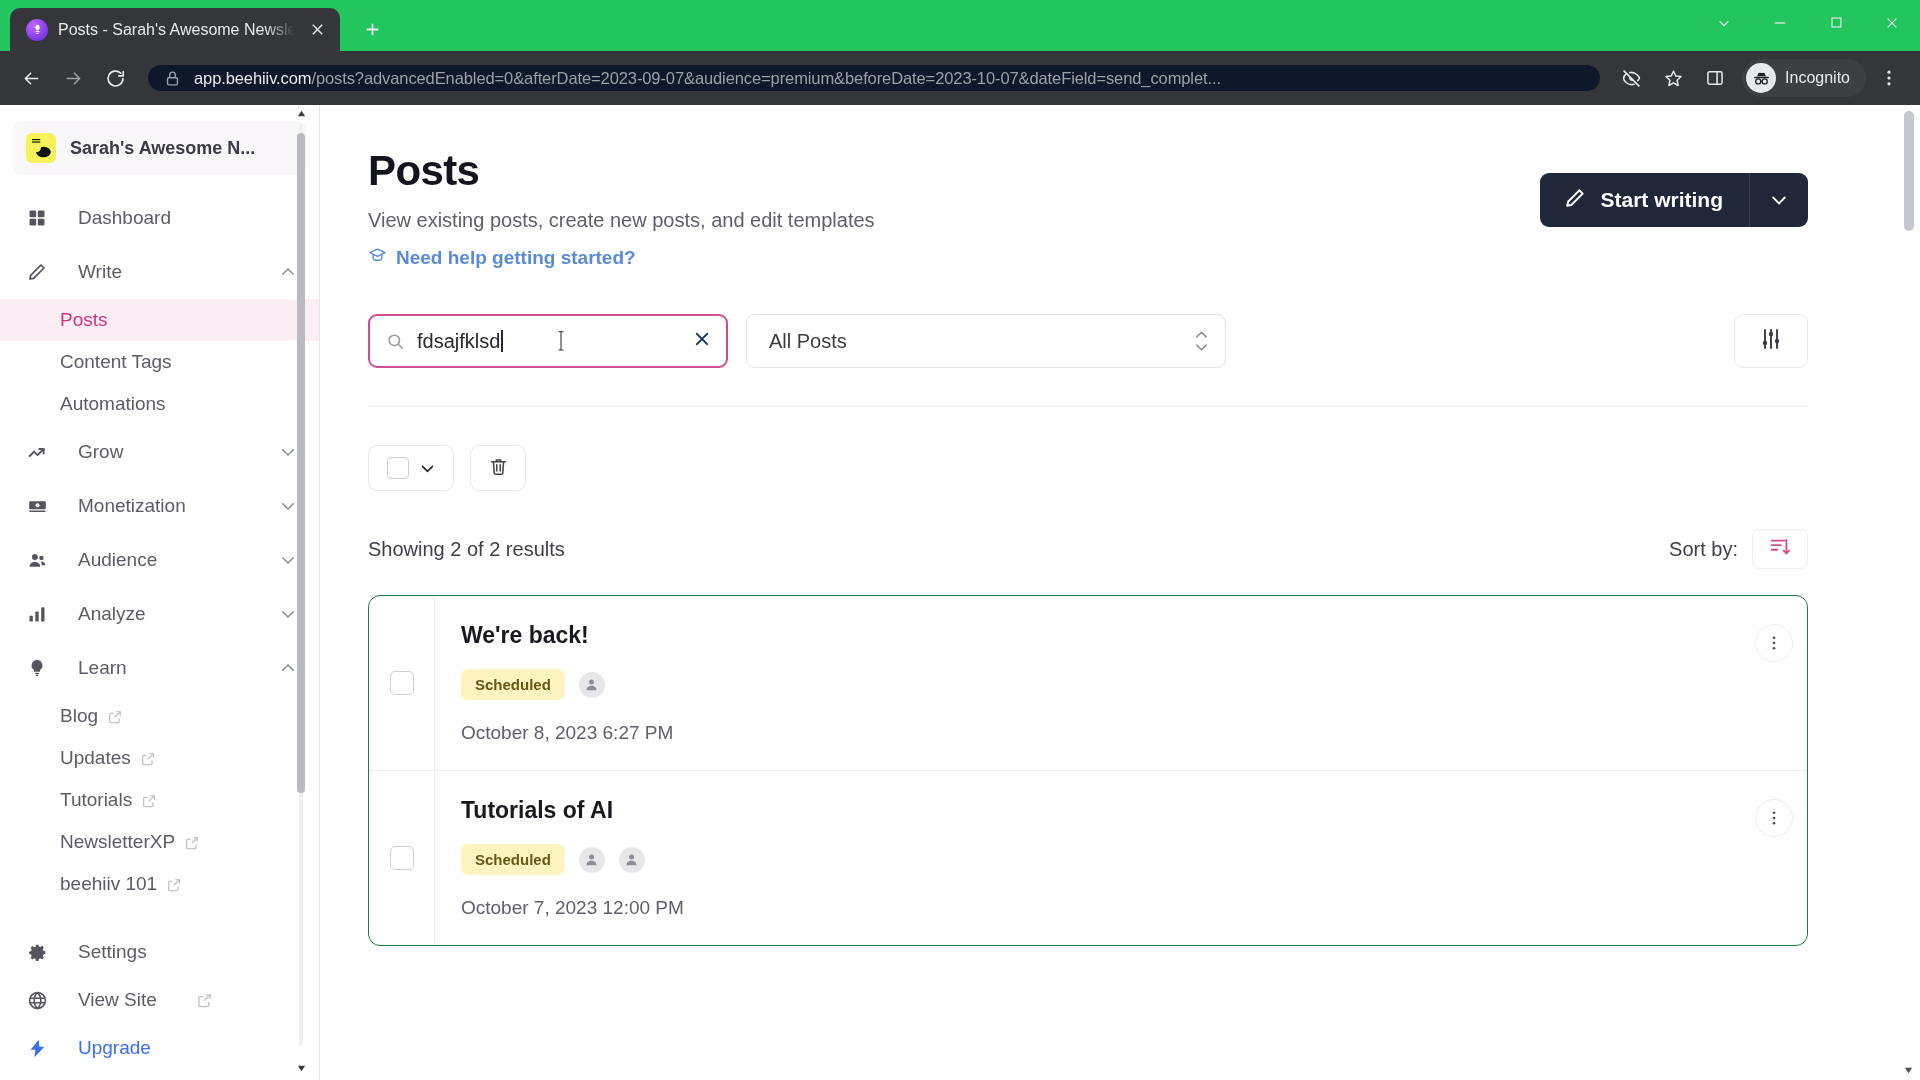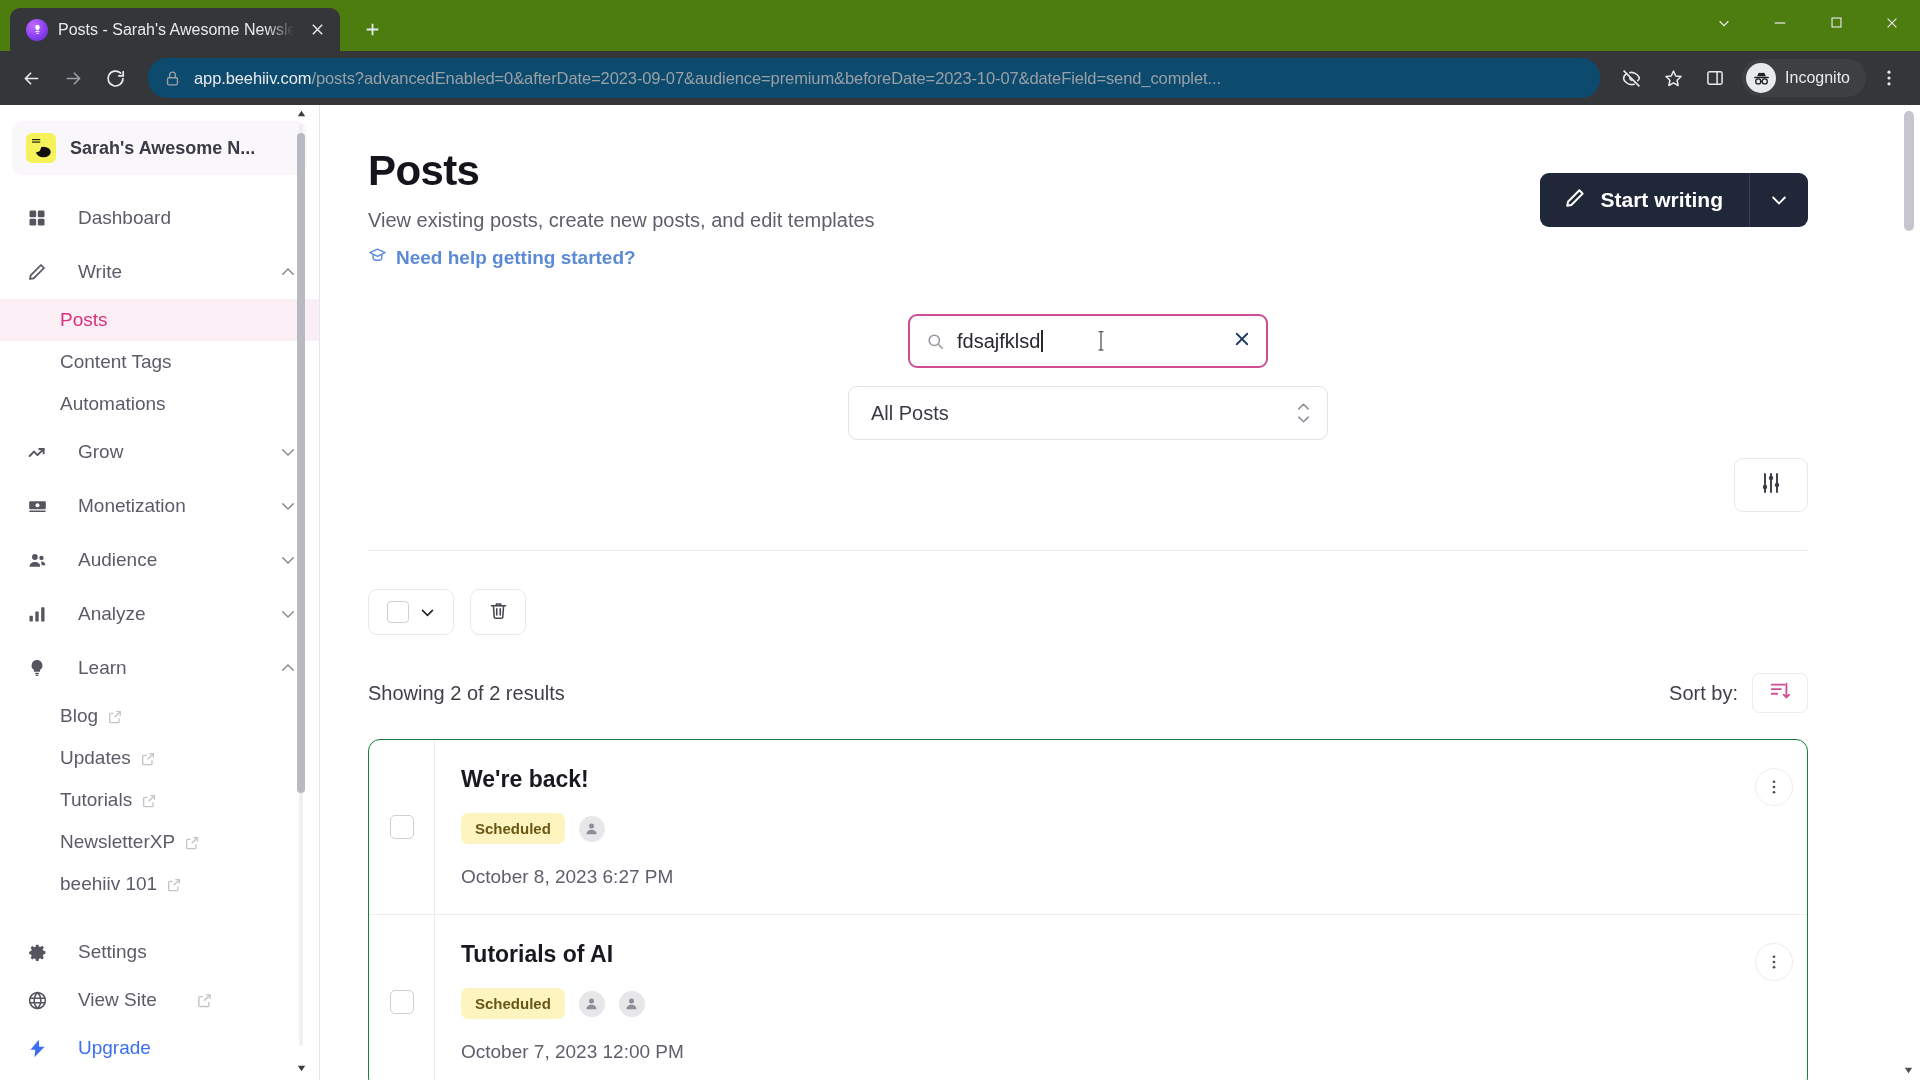--- a/index.html
+++ b/index.html
@@ -7,21 +7,21 @@
     width: 1920px; height: 1080px;
     overflow: hidden;
     font-family: "Liberation Sans", sans-serif;
     background: #202124;
   }
 
   
   .browser { width: 1920px; height: 1080px; display: flex; flex-direction: column; background: #202124; }
 
   .tabstrip {
-    height: 51px; background: #4d7c0f; display: flex; align-items: flex-end;
+    height: 51px; background: #22c55e; display: flex; align-items: flex-end;
     padding-left: 10px; position: relative;
   }
   .tab {
     height: 43px; width: 330px; background: #35363a; border-radius: 10px 10px 0 0;
     display: flex; align-items: center; padding: 0 10px 0 16px; gap: 10px; position: relative;
   }
   .tab-favicon {
     width: 22px; height: 22px; border-radius: 50%;
     background: radial-gradient(circle at 35% 30%, #c06bff 0%, #8b3ff0 55%, #5b2bd6 100%);
     display: flex; align-items: center; justify-content: center; flex: 0 0 auto;
@@ -49,21 +49,21 @@
   .toolbar {
     height: 54px; background: #35363a; display: flex; align-items: center;
     padding: 0 12px; gap: 4px;
   }
   .nav-btn {
     width: 38px; height: 38px; border-radius: 50%; display: flex;
     align-items: center; justify-content: center; color: #e8eaed; flex: 0 0 auto;
   }
   .nav-btn.dim { color: #9aa0a6; }
   .omnibox {
-    flex: 1; height: 40px; background: #0c4a6e; border-radius: 19px;
+    flex: 1; height: 26px; background: #0f172a; border-radius: 19px;
     display: flex; align-items: center; padding: 0 14px 0 16px; margin: 0 8px 0 10px;
     min-width: 0;
   }
   .omni-lock { width: 17px; height: 17px; flex: 0 0 auto; margin-right: 13px; color: #9aa0a6; }
   .omni-url {
     font-size: 16.5px; color: #9aa0a6; white-space: nowrap; overflow: hidden;
     text-overflow: clip; flex: 1; letter-spacing: -0.1px;
   }
   .omni-url b { color: #e8eaed; font-weight: 400; }
   .tb-icon {
@@ -151,21 +151,21 @@
     height: 54px; margin-top: 26px; overflow:hidden;
   }
   .sw-main {
     display: flex; align-items: center; gap: 14px; padding: 0 26px 0 24px; color: #fff;
     font-size: 21px; font-weight: 700; border-right: 1px solid #3a4253;
   }
   .sw-main svg { width: 22px; height: 22px; }
   .sw-caret { display:flex; align-items:center; justify-content:center; width: 58px; color:#fff; }
   .sw-caret svg { width: 20px; height: 20px; }
 
-  .filters { display: flex; align-items: center; gap: 18px; margin-top: 44px; flex-direction: column; }
+  .filters { display: flex; align-items: center; gap: 18px; margin-top: 44px; }
   .search-box {
     width: 360px; height: 54px; border: 2px solid #cf4d93; border-radius: 9px;
     display: flex; align-items: center; padding: 0 14px 0 16px; gap: 12px; position: relative;
     background: #fff;
   }
   .search-box .mag { width: 19px; height: 19px; color: #9b9ba4; flex:0 0 auto; }
   .search-val { font-size: 20px; color: #28282f; flex: 1; position: relative; white-space:nowrap;}
   .caret-bar {
     display:inline-block; width:1.5px; height:22px; background:#28282f; vertical-align:-4px; margin-left:1px;
   }

